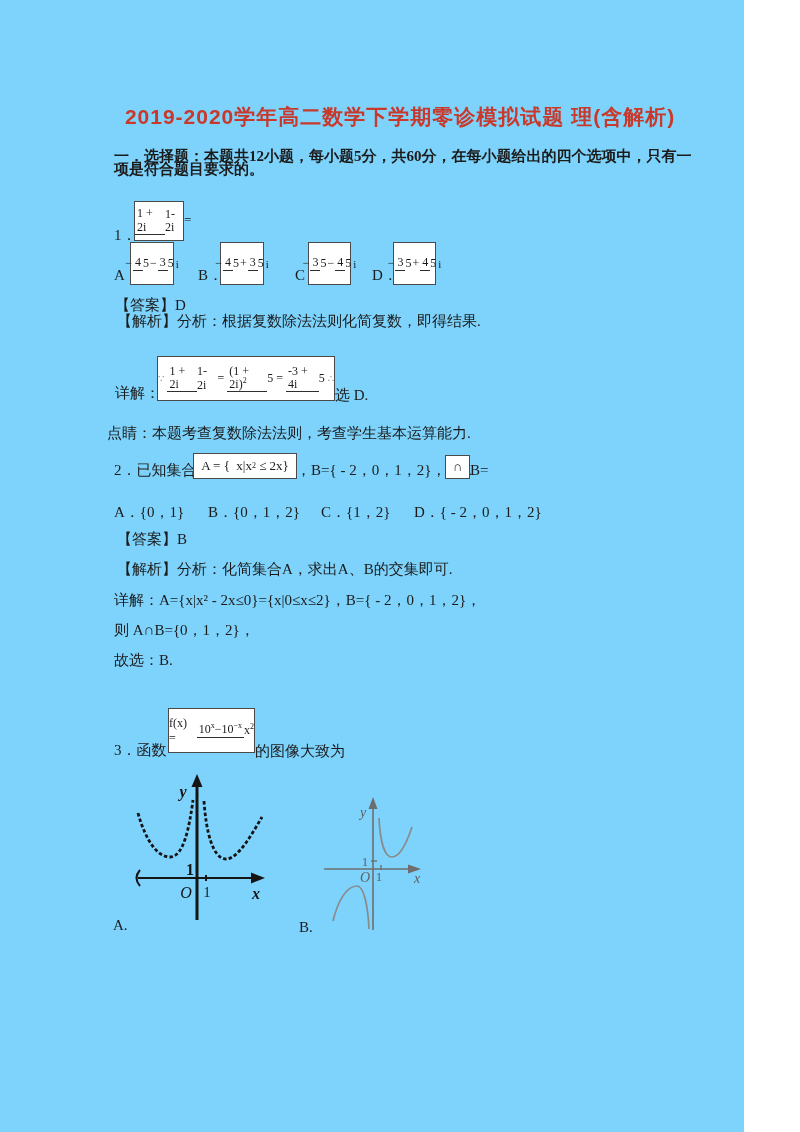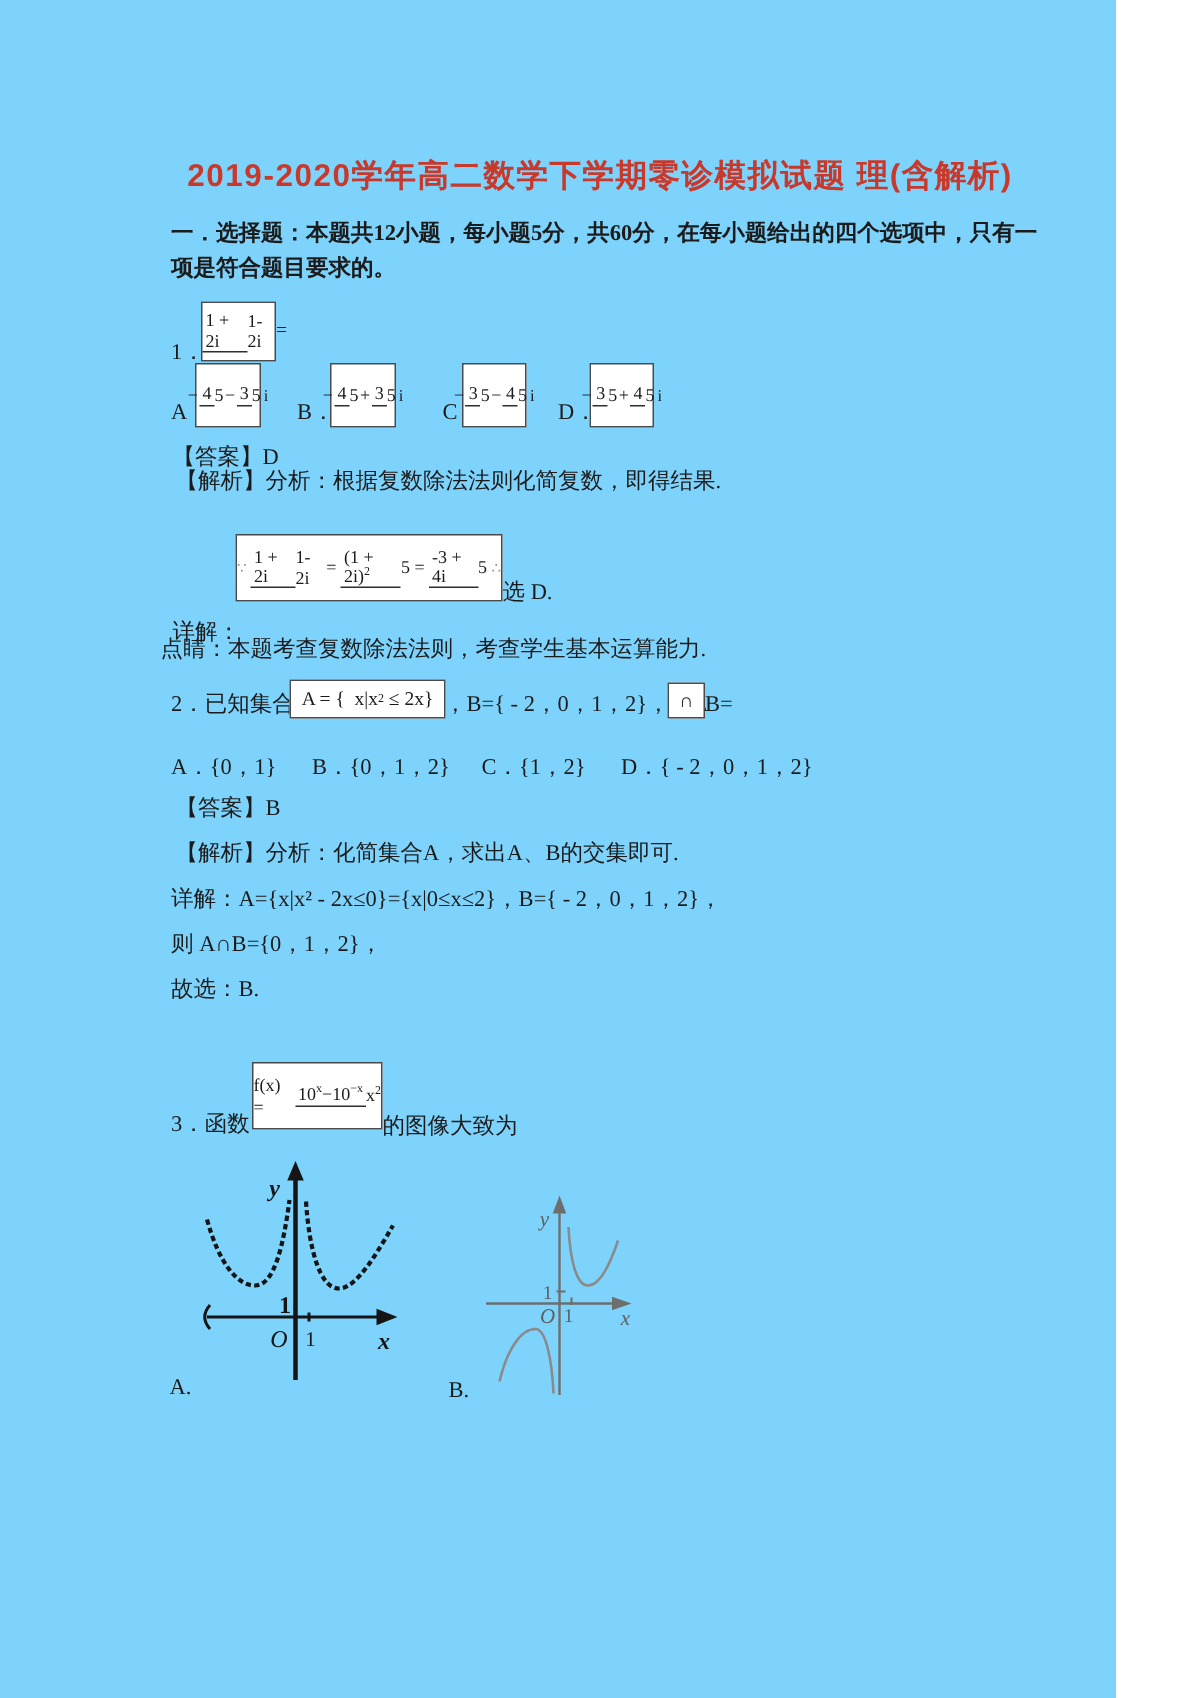--- a/index.html
+++ b/index.html
@@ -36,21 +36,21 @@
   .gB text{fill:#5f5f5f;}
 </style>
 </head>
 <body>
 
 <div class="page">
 
   <div class="title" style="color: rgb(200, 57, 43);">2019-2020学年高二数学下学期零诊模拟试题 理(含解析)</div>
 
   <div class="t bold" style="left:114px;top:147px;">一．选择题：本题共12小题，每小题5分，共60分，在每小题给出的四个选项中，只有一</div>
-  <div class="t bold" style="left:114px;top:170px;">项是符合题目要求的。</div>
+  <div class="t bold" style="left:114px;top:160px;">项是符合题目要求的。</div>
 
   <div class="box stembox" style="left:134px;top:201px;width:48px;height:38px;">
     <span class="frac">
       <span class="num">1 + 2i</span>
       <span class="den">1-2i</span>
     </span>
   </div>
   <div class="t" style="left:184px;top:211px;font-size:13px;">=</div>
   <div class="t" style="left:114px;top:226px;">1．</div>
 
@@ -108,21 +108,21 @@
     <span class="frac">
         <span class="num">4</span>
         <span class="den">5</span>
       </span>
     <span class="im">i</span>
   </div>
 
   <div class="t" style="left:115px;top:296px;">【答案】D</div>
   <div class="t" style="left:117px;top:312px;">【解析】分析：根据复数除法法则化简复数，即得结果.</div>
 
-  <div class="t" style="left:115px;top:384px;margin-top:29px;">详解：</div>
+  <div class="t" style="left:115px;top:384px;">详解：</div>
   <div class="box detbox" style="left:157px;top:356px;width:176px;height:43px;">
     <span class="logic">∵</span>
     <span class="frac">
         <span class="num">1 + 2i</span>
         <span class="den">1-2i</span>
       </span>
     <span>=</span>
     <span class="frac">
         <span class="num"><span>(1 + 2i)</span><sup>2</sup></span>
         <span class="den">5</span>

